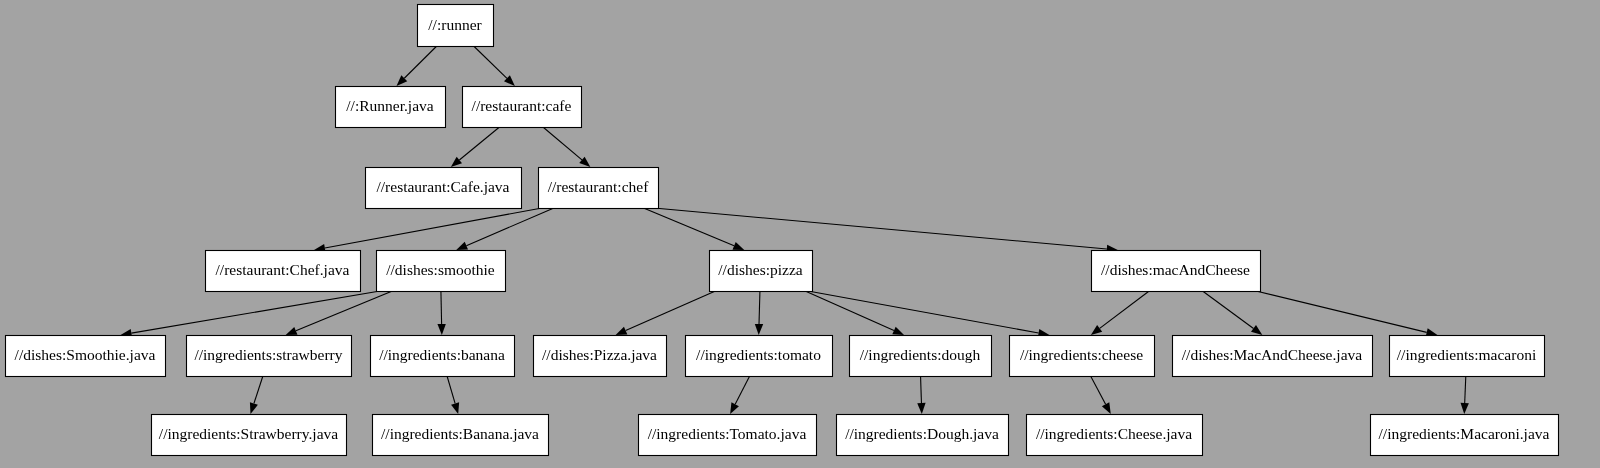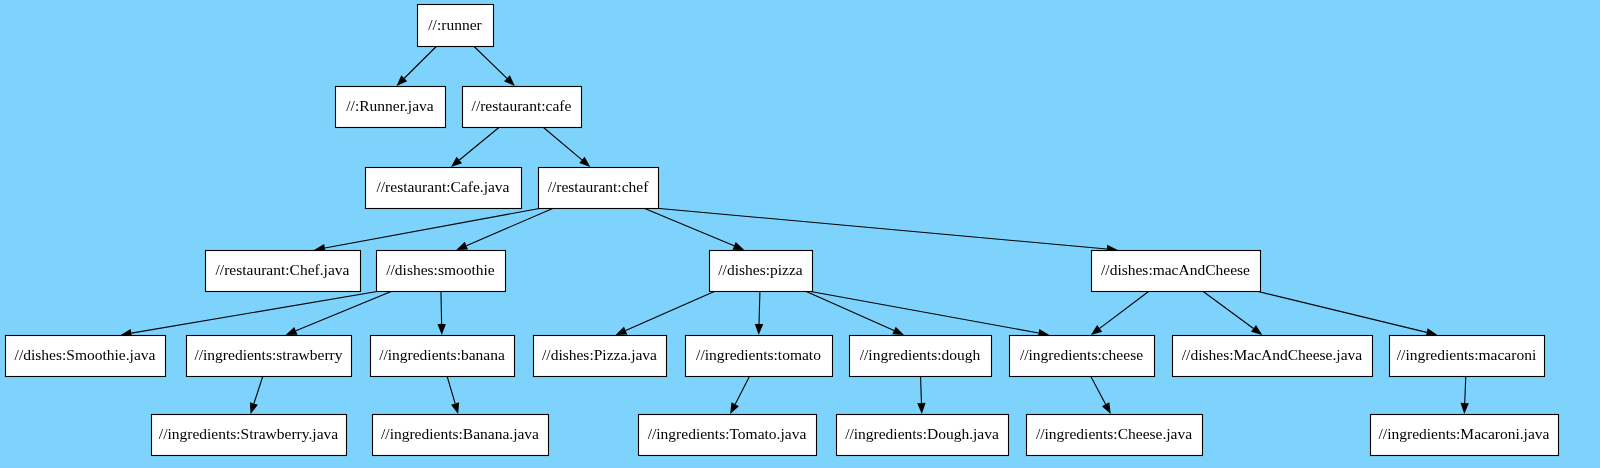--- a/index.html
+++ b/index.html
@@ -4,21 +4,21 @@
 <style>
   html, body {
     margin: 0;
     padding: 0;
     background: #ffffff;
   }
   #graph-root {
     position: relative;
     width: 1600px;
     height: 468px;
-    background: #7dd3fc;
+    background: #a3a3a3;
     font-family: "Liberation Serif", "DejaVu Serif", serif;
     overflow: hidden;
   }
   svg#graph-canvas {
     position: absolute;
     top: 0;
     left: 0;
     width: 1600px;
     height: 468px;
     display: block;

